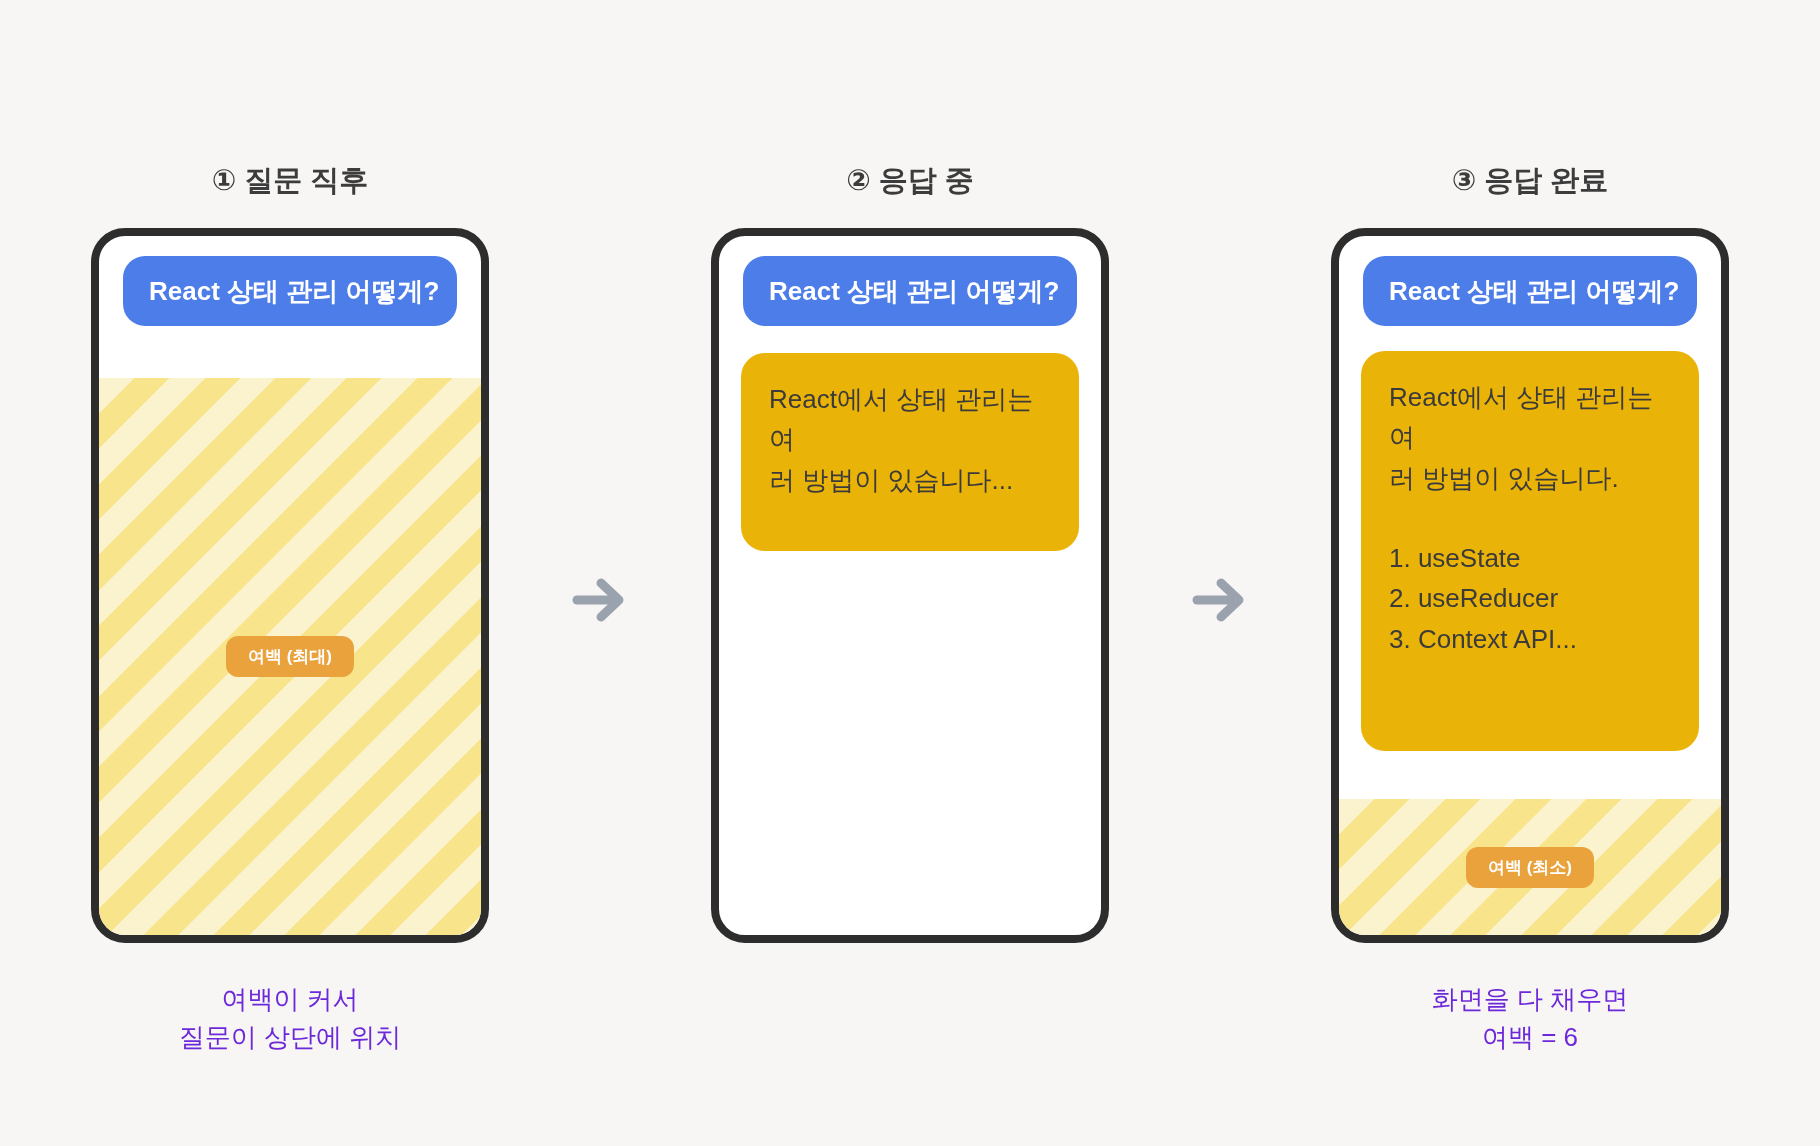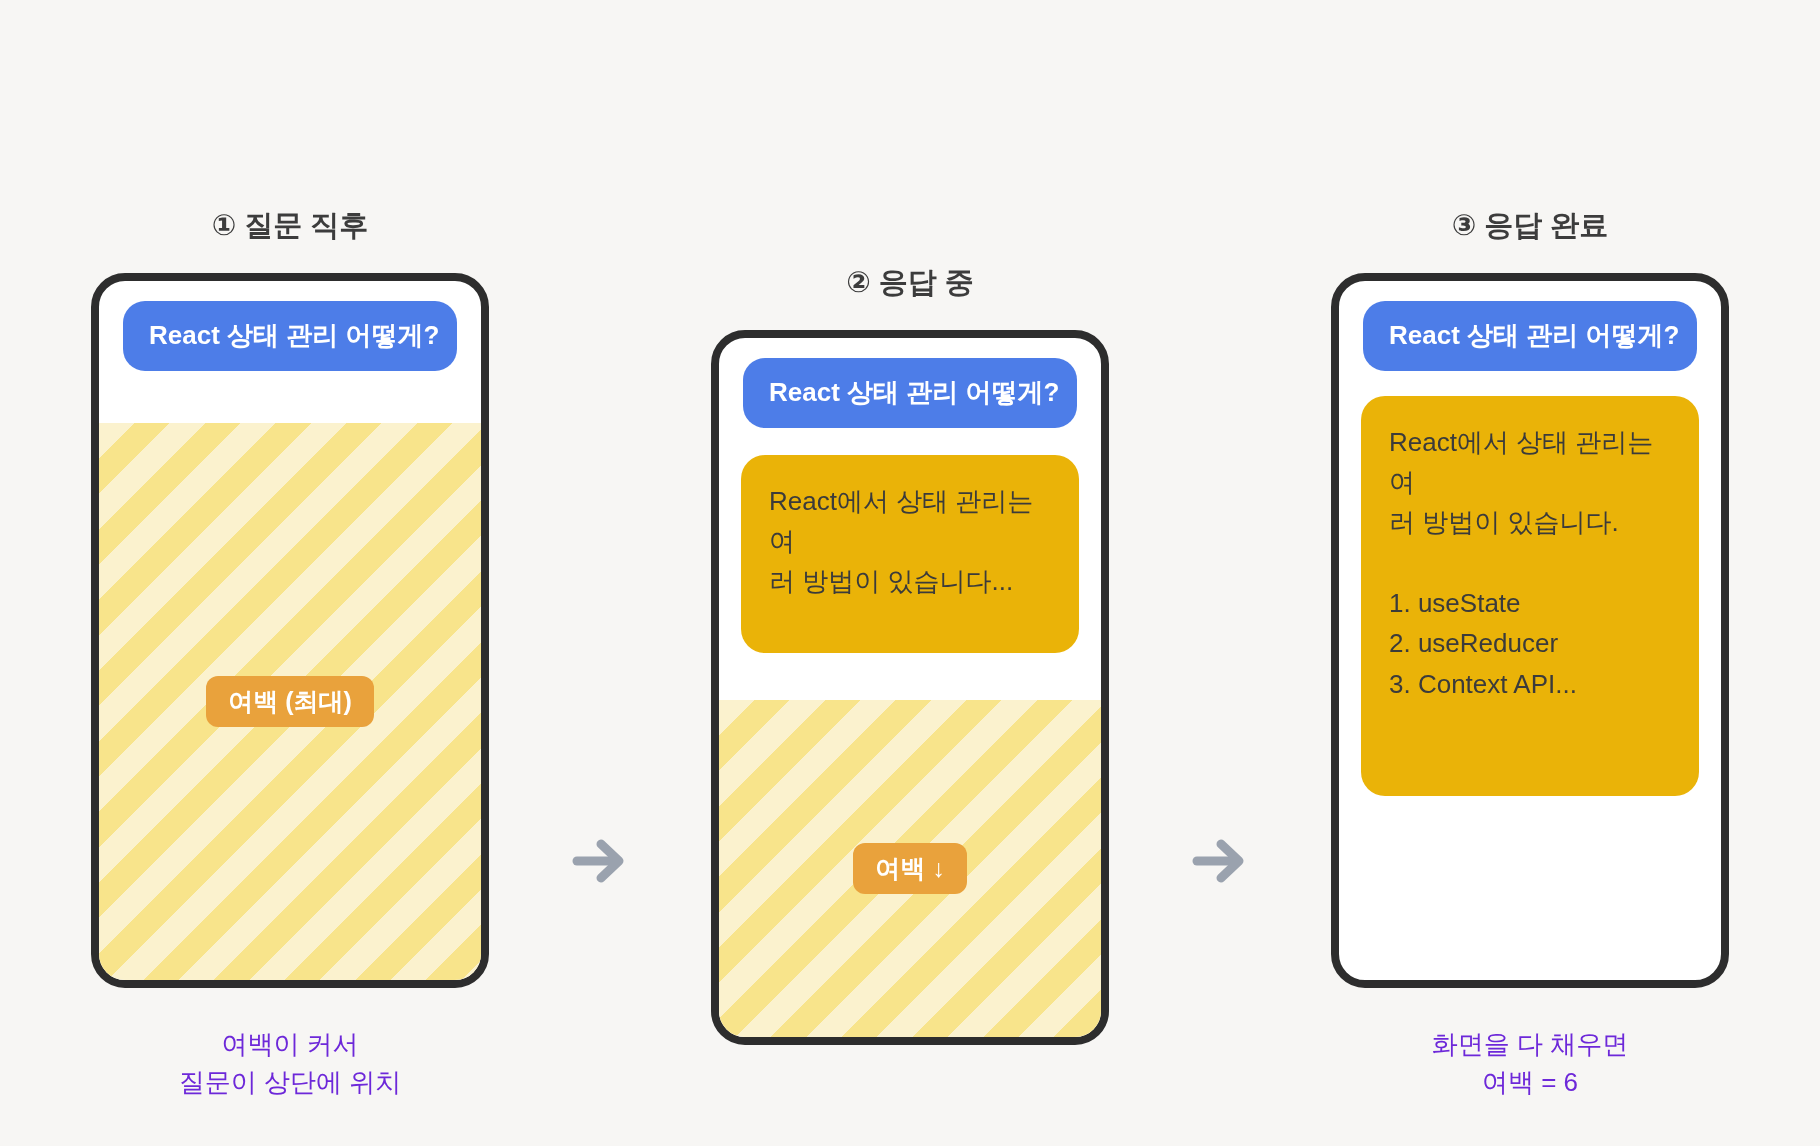--- a/index.html
+++ b/index.html
@@ -8,21 +8,21 @@
     background: #f7f6f4;
     font-family: "Liberation Sans", "DejaVu Sans", sans-serif;
     overflow: hidden;
   }
   .stage {
     position: relative;
     width: 1820px;
     height: 1146px;
     display: flex;
     justify-content: center;
-    align-items: center;
+    align-items: flex-start;
     padding-top: 162px;
   }
   .panel-column {
     width: 398px;
     display: flex;
     flex-direction: column;
     align-items: center;
   }
   .panel-title {
     font-size: 29px;
@@ -81,21 +81,21 @@
       #fbf2ce 0px, #fbf2ce 25px,
       #f8e48b 25px, #f8e48b 50px
     );
     display: flex;
     align-items: center;
     justify-content: center;
   }
   .whitespace-badge {
     background: #e9a23c;
     color: #ffffff;
-    font-size: 25px;
+    font-size: 17px;
     font-weight: 700;
     padding: 9px 22px;
     border-radius: 12px;
     white-space: nowrap;
   }
   .panel-caption {
     margin-top: 38px;
     font-size: 26px;
     color: #6d28d9;
     line-height: 1.45;
@@ -140,23 +140,20 @@
     </svg>
   </div>
 
   <div class="panel-column p2">
     <div class="panel-title">② 응답 중</div>
     <div class="phone">
       <div class="question-bubble">React 상태 관리 어떻게?</div>
       <div class="answer-bubble">React에서 상태 관리는 여
 러 방법이 있습니다...</div>
       <div class="gap-p2"></div>
-      <div class="whitespace-zone">
-        <div class="whitespace-badge">여백 ↓</div>
-      </div>
     </div>
   </div>
 
   <div class="arrow-spacer">
     <svg width="56" height="50" viewBox="0 0 56 50">
       <g fill="none" stroke="#9aa2ae" stroke-width="9" stroke-linecap="round" stroke-linejoin="round">
         <line x1="5" y1="25" x2="44" y2="25"></line>
         <polyline points="29,8 47,25 29,42"></polyline>
       </g>
     </svg>
@@ -166,18 +163,21 @@
     <div class="panel-title">③ 응답 완료</div>
     <div class="phone">
       <div class="question-bubble">React 상태 관리 어떻게?</div>
       <div class="answer-bubble">React에서 상태 관리는 여
 러 방법이 있습니다.
 
 1. useState
 2. useReducer
 3. Context API...</div>
       <div class="gap-p3"></div>
+      <div class="whitespace-zone">
+        <div class="whitespace-badge">여백 (최소)</div>
+      </div>
     </div>
     <div class="panel-caption">화면을 다 채우면
 여백 = 6</div>
   </div>
 
 </div>
 
 </body></html>

